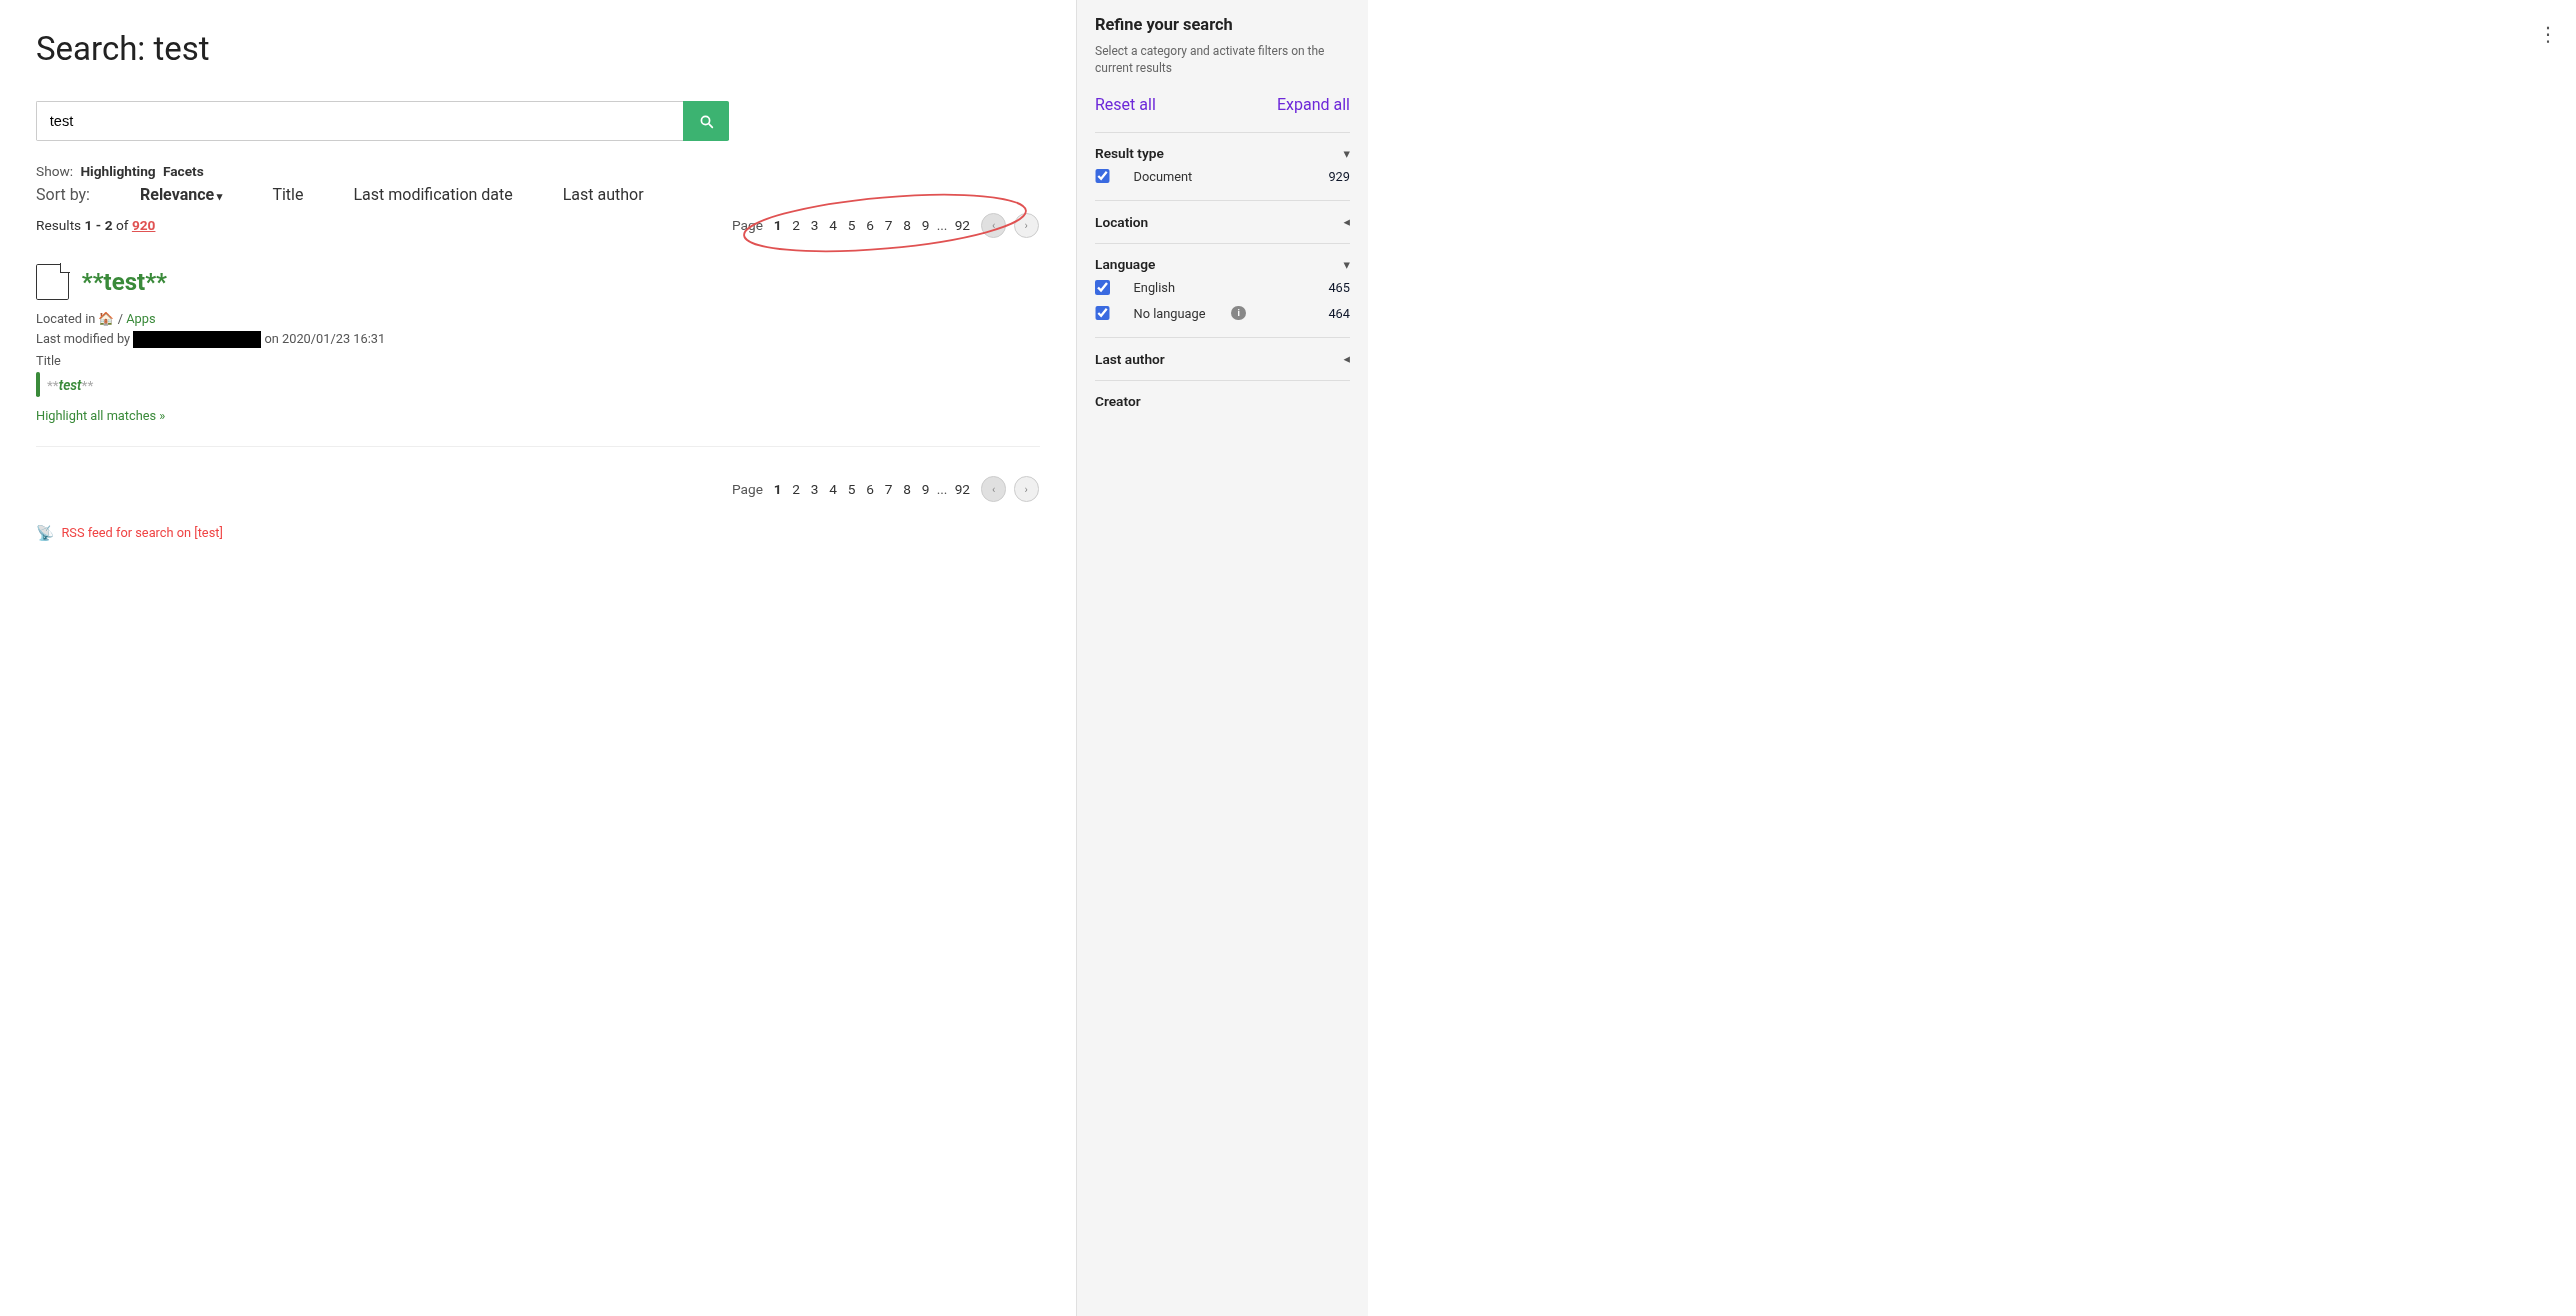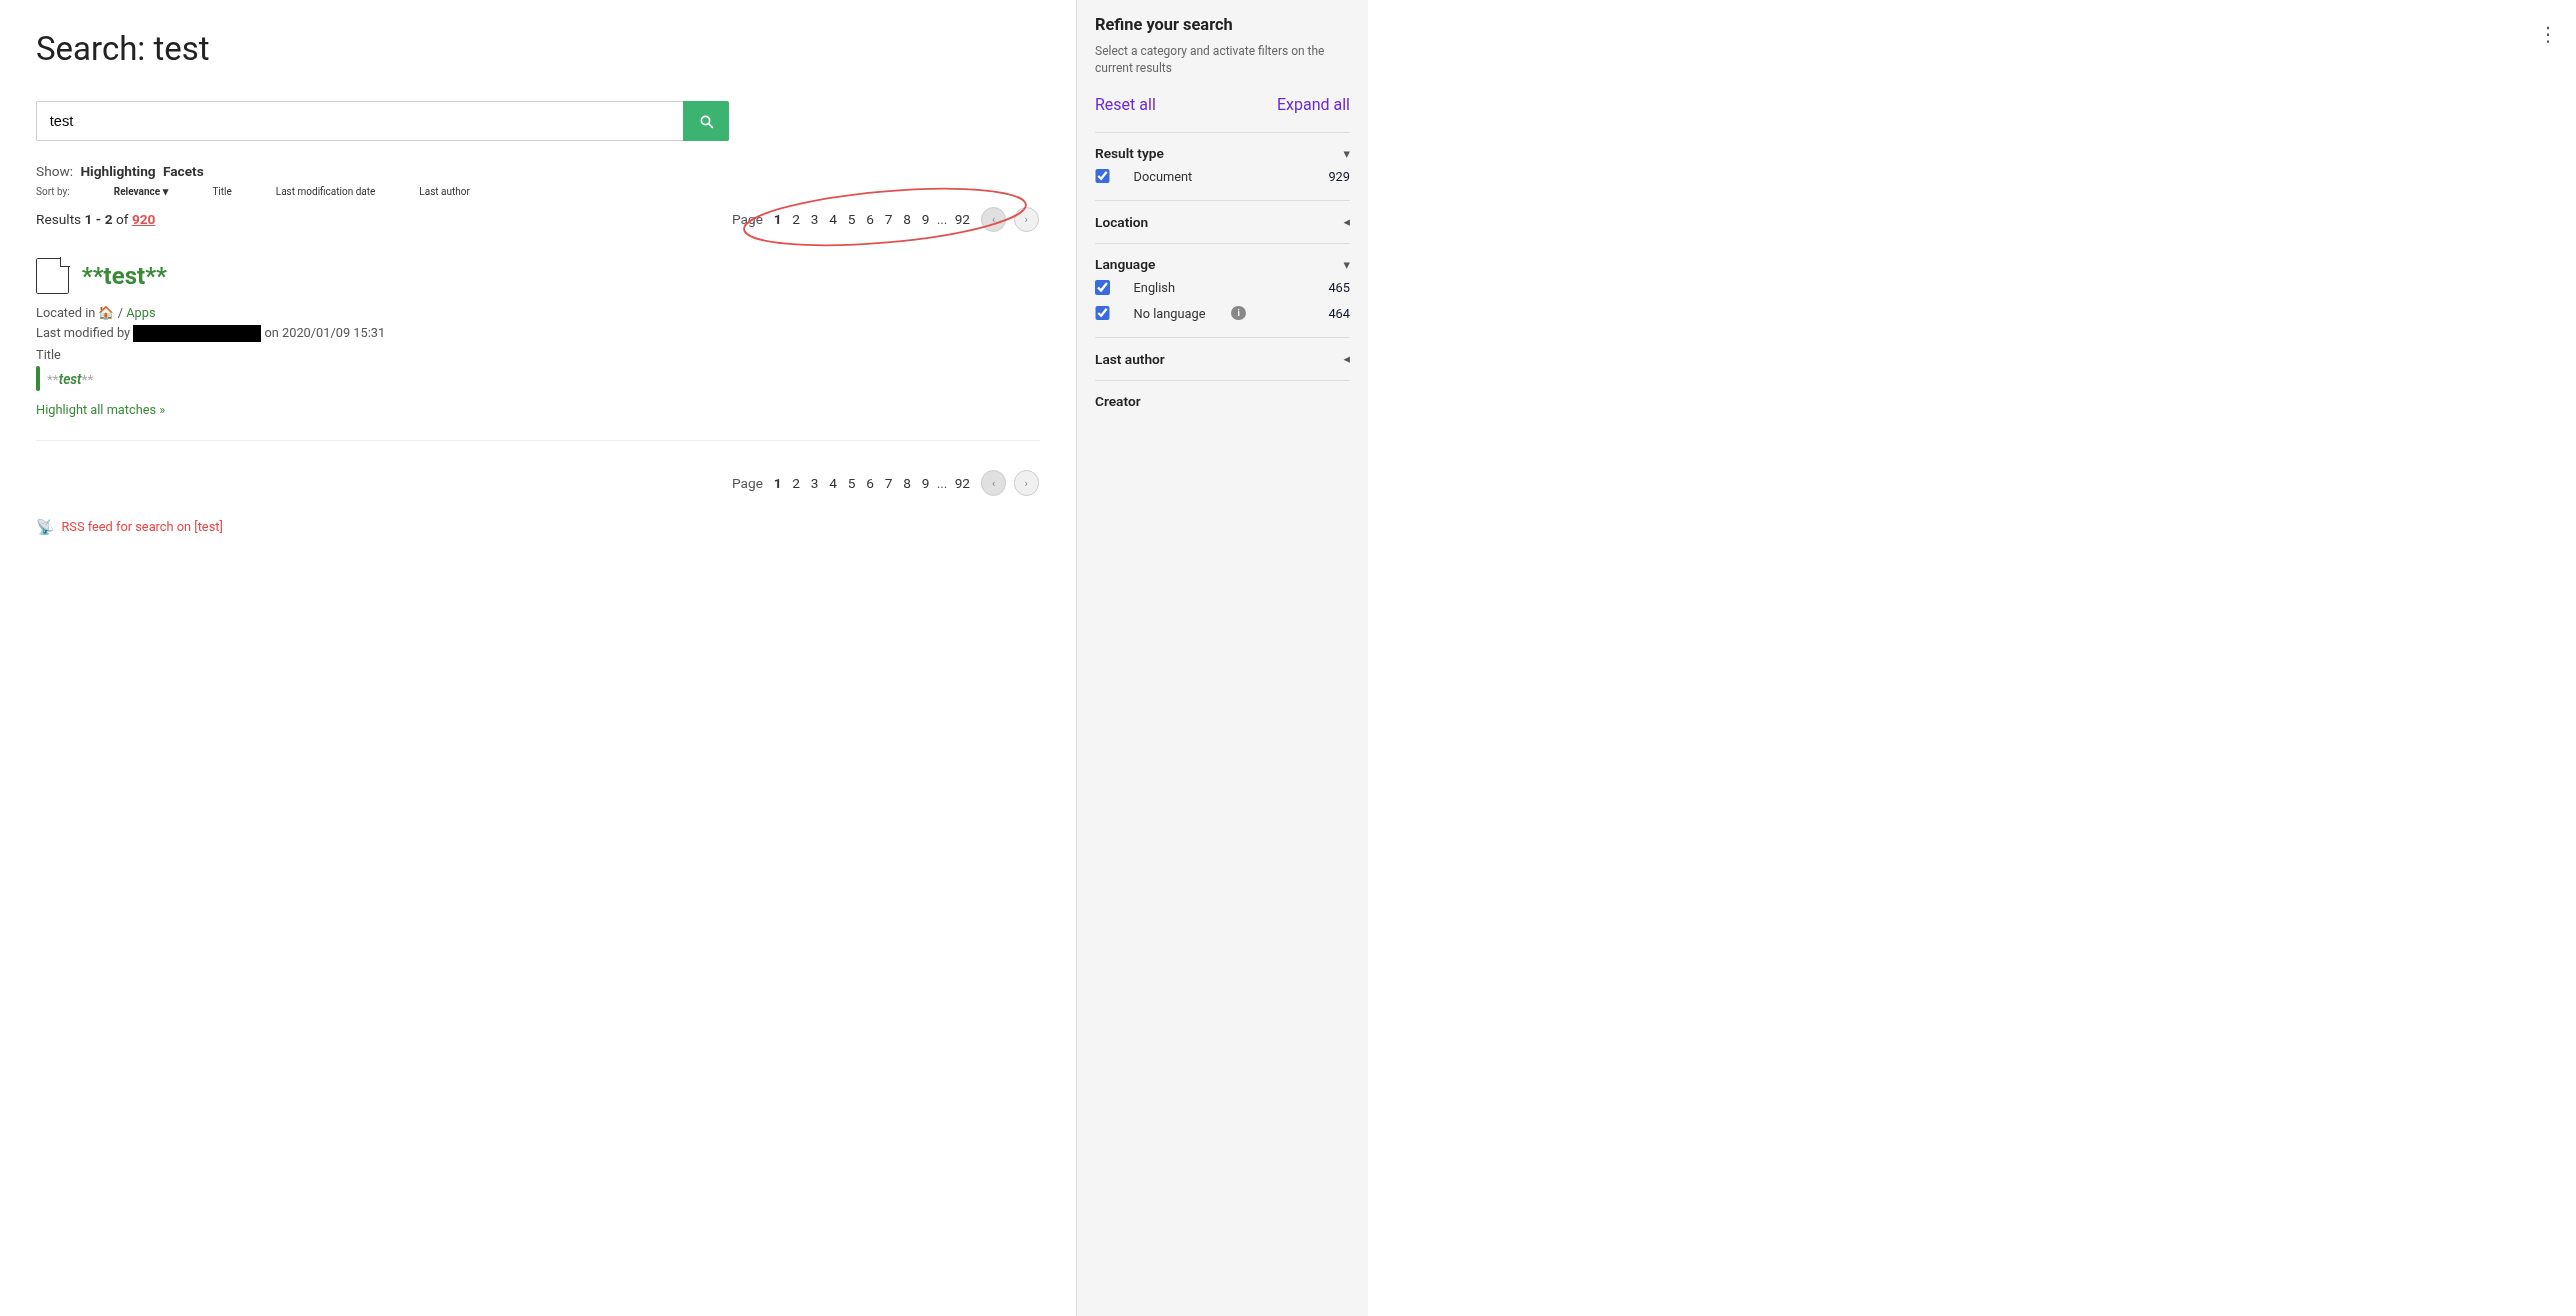--- a/index.html
+++ b/index.html
@@ -69,23 +69,23 @@
     }
     .show-link {
       font-weight: 700;
       color: #333;
       cursor: pointer;
       text-decoration: none;
     }
     .sort-row {
       display: flex;
       align-items: center;
-      gap: 8px;
+      gap: 14px;
       margin-bottom: 9px;
-      font-size: 10px;
+      font-size: 16px;
       text-align: center;
     }
     .sort-label {
       color: #555;
     }
     .sort-link {
       color: #333;
       cursor: pointer;
       text-decoration: none;
       padding-left: 36px;
@@ -458,21 +458,21 @@
       </div>
       <div class="result-meta">
         <span>Located in</span>
         <span class="home-icon">🏠</span>
         <span> / </span>
         <a style="color:#3a8a3a; text-decoration:none;">Apps</a>
       </div>
       <div class="result-modified">
         <span>Last modified by</span>
         <span class="redacted-name"></span>
-        <span>on 2020/01/09 15:31</span>
+        <span>on 2020/01/23 16:31</span>
       </div>
       <div class="result-field-label">Title</div>
       <div class="result-field-value">
         <div class="left-bar"></div>
         <span class="field-text">
           **<em>test</em>**
         </span>
       </div>
       <a class="highlight-all">Highlight all matches »</a>
     </div>

